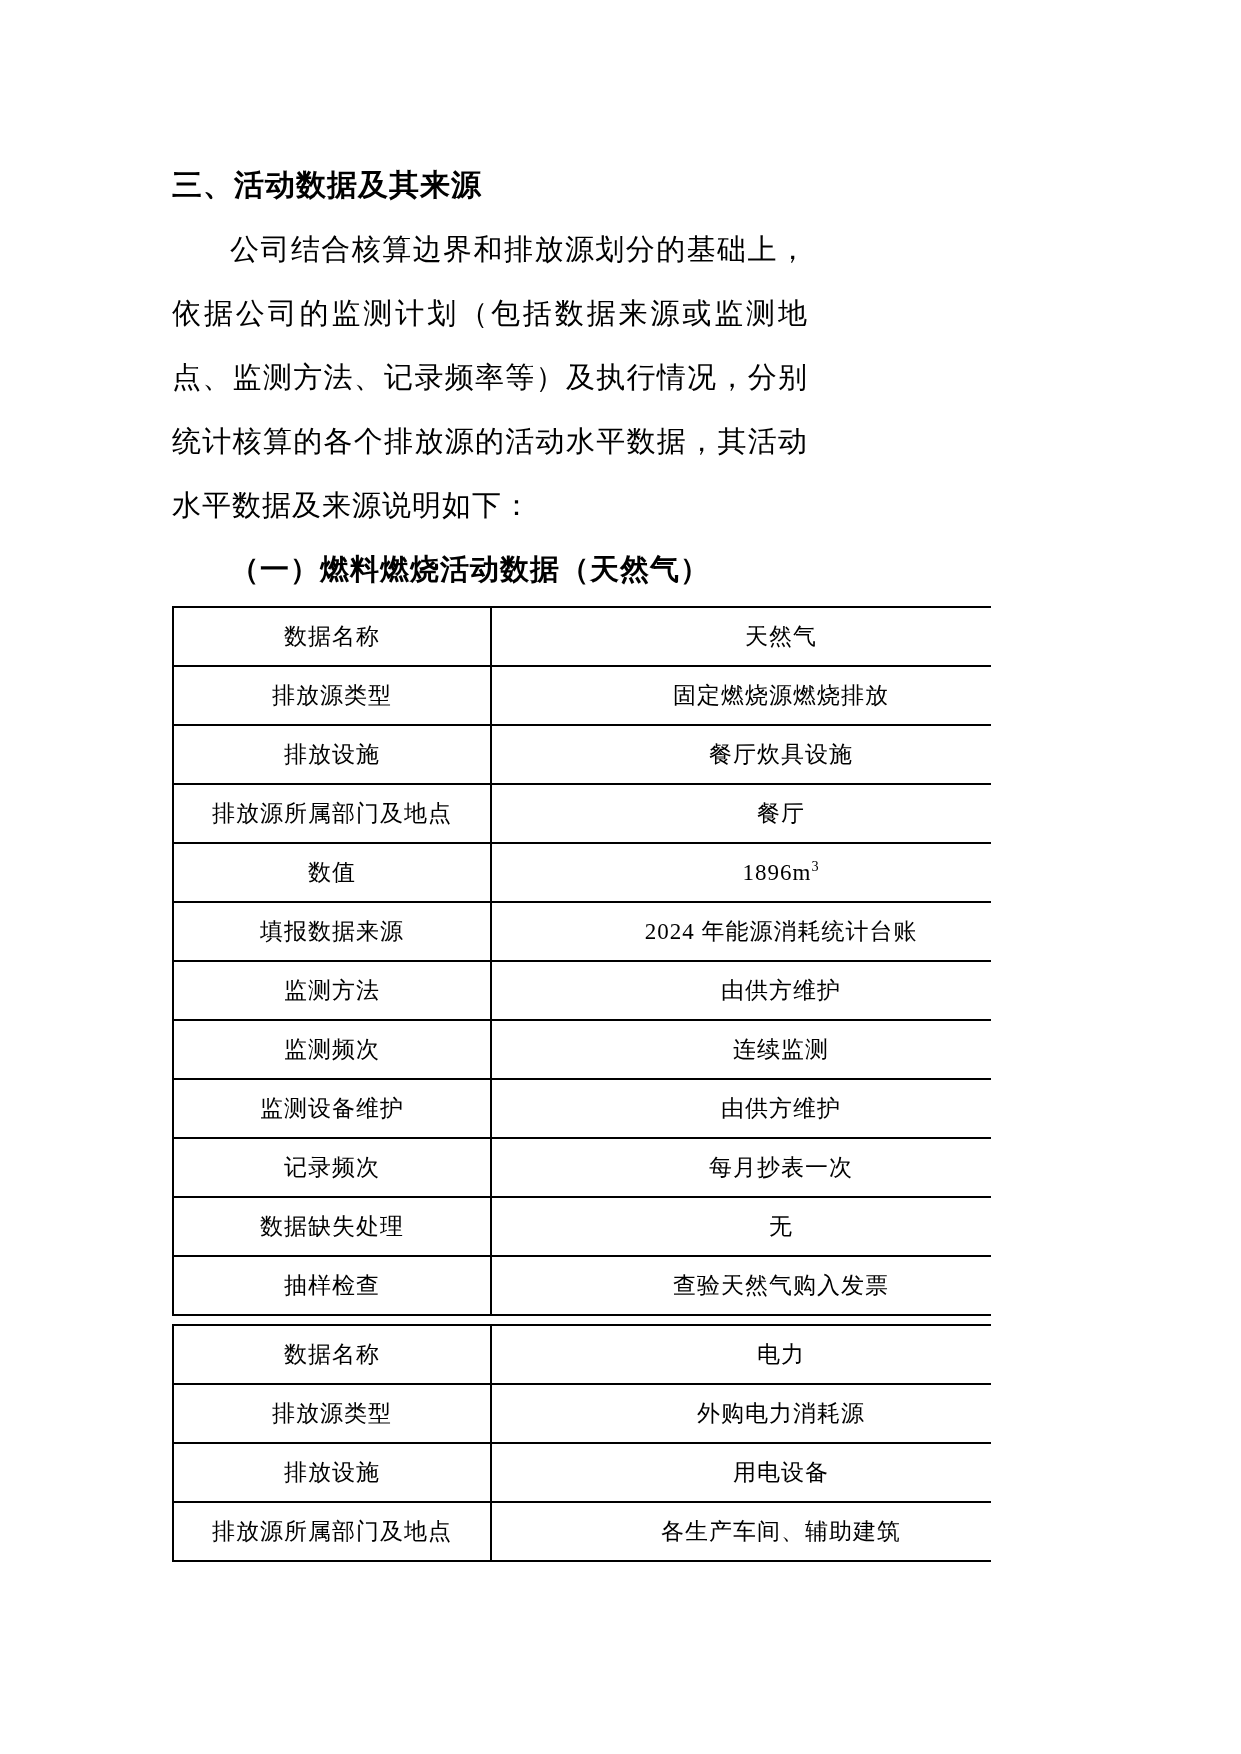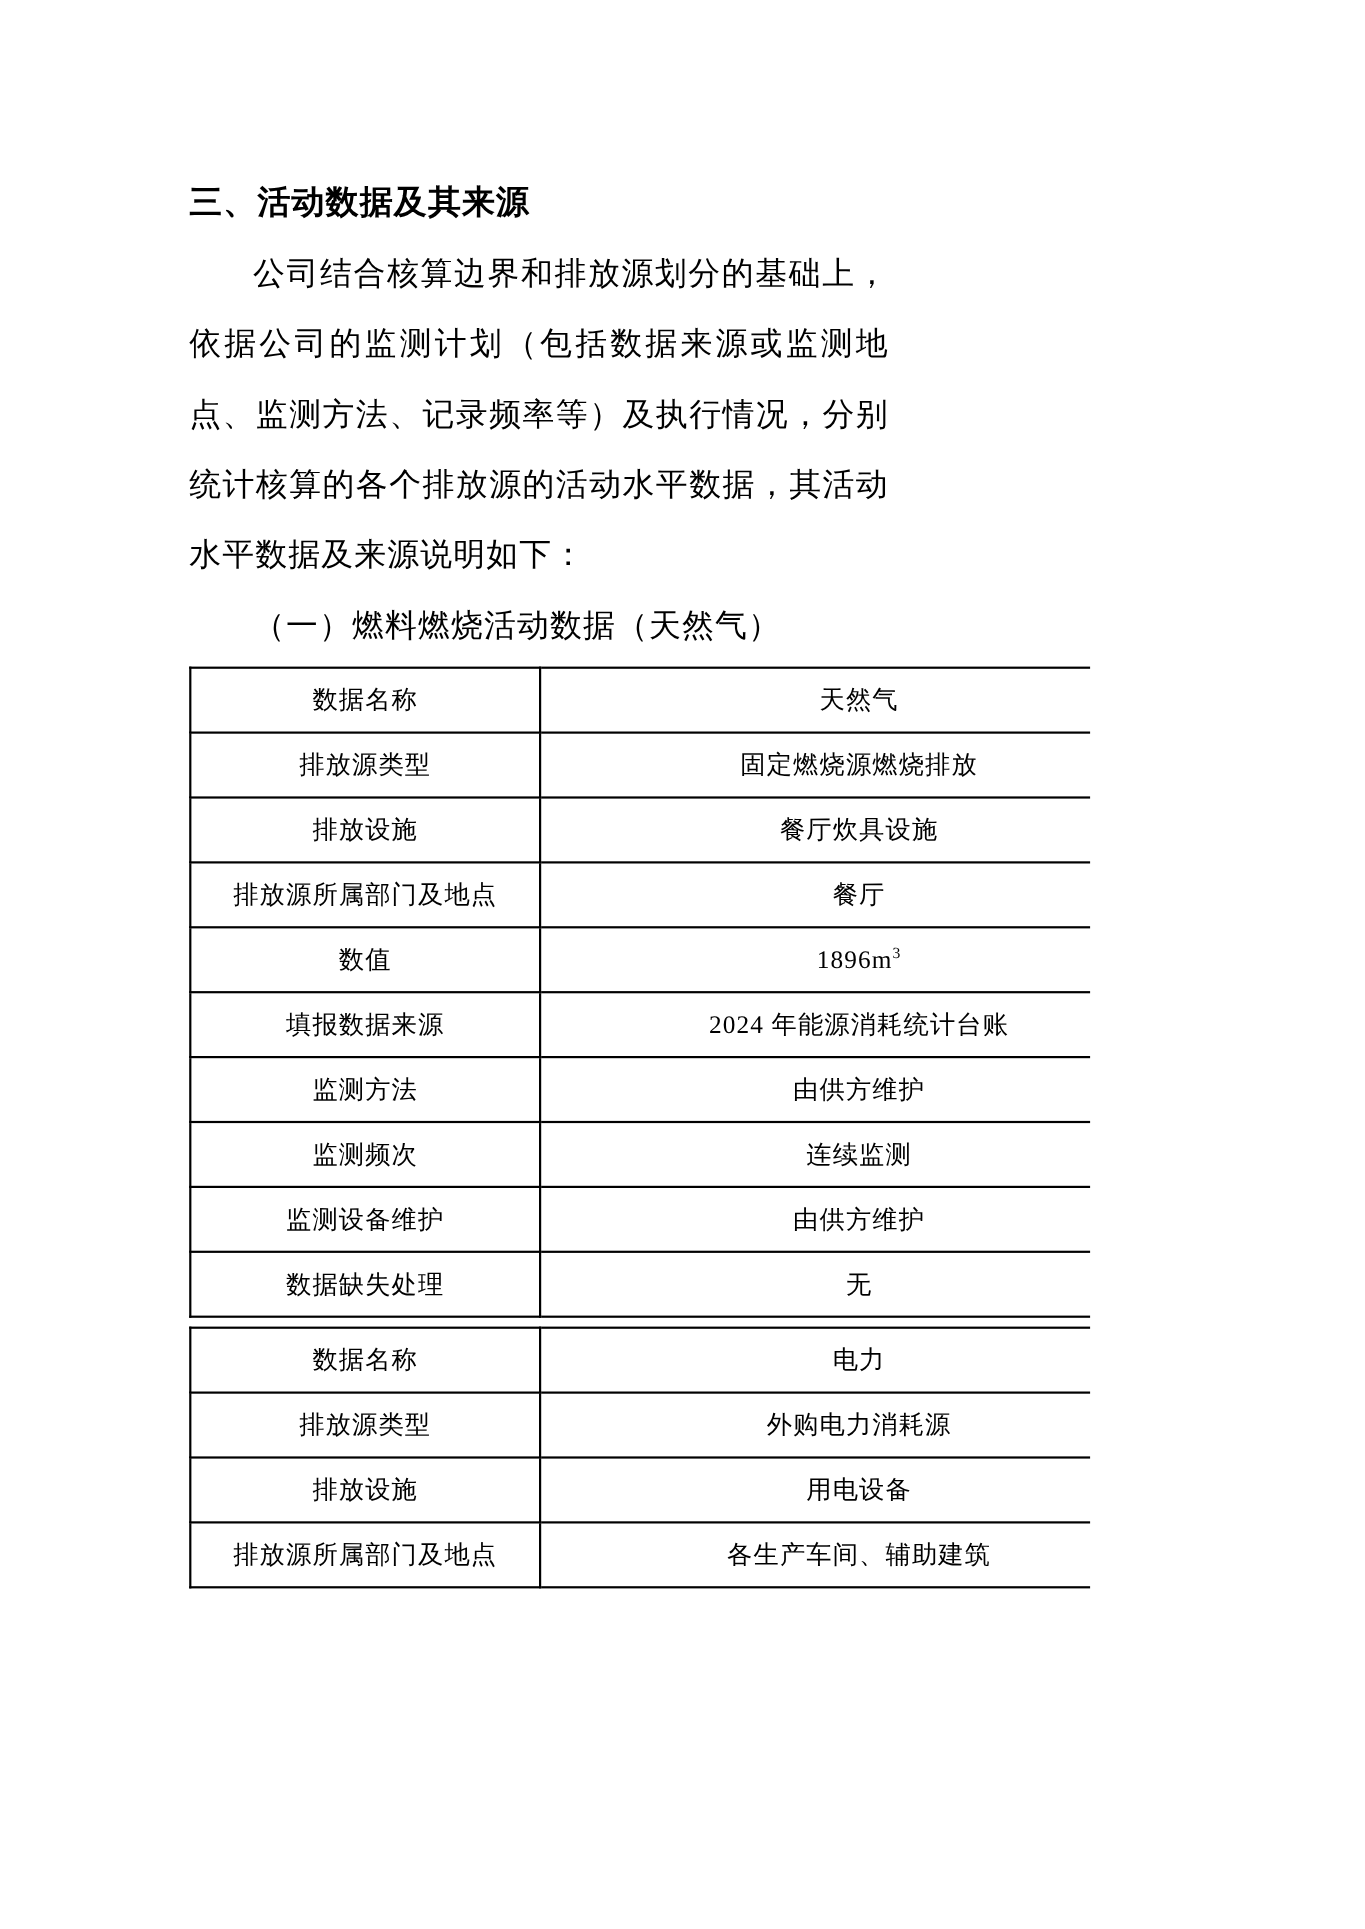--- a/index.html
+++ b/index.html
@@ -29,21 +29,21 @@
     margin: 0;
     font-size: 29px;
     line-height: 64px;
     text-align: justify;
     text-justify: inter-ideograph;
     text-indent: 2em;
     letter-spacing: 1px;
   }
   .subsection-heading {
     font-size: 29px;
-    font-weight: normal;
+    font-weight: bold;
     line-height: 64px;
     padding-left: 2em;
     letter-spacing: 1px;
     white-space: nowrap;
   }
   table.kv-table {
     border-collapse: collapse;
     width: 886px;
     table-layout: fixed;
   }
@@ -110,22 +110,30 @@
       </tr>
       <tr>
         <td class="c1">监测频次</td>
         <td class="c2">连续监测</td>
       </tr>
       <tr>
         <td class="c1">监测设备维护</td>
         <td class="c2">由供方维护</td>
       </tr>
       <tr>
+        <td class="c1">记录频次</td>
+        <td class="c2">每月抄表一次</td>
+      </tr>
+      <tr>
         <td class="c1">数据缺失处理</td>
         <td class="c2">无</td>
+      </tr>
+      <tr>
+        <td class="c1">抽样检查</td>
+        <td class="c2">查验天然气购入发票</td>
       </tr>
     </tbody>
   </table>
 
 
   <table class="kv-table" id="table-2">
     <tbody>
       <tr>
         <td class="c1">数据名称</td>
         <td class="c2">电力</td>

